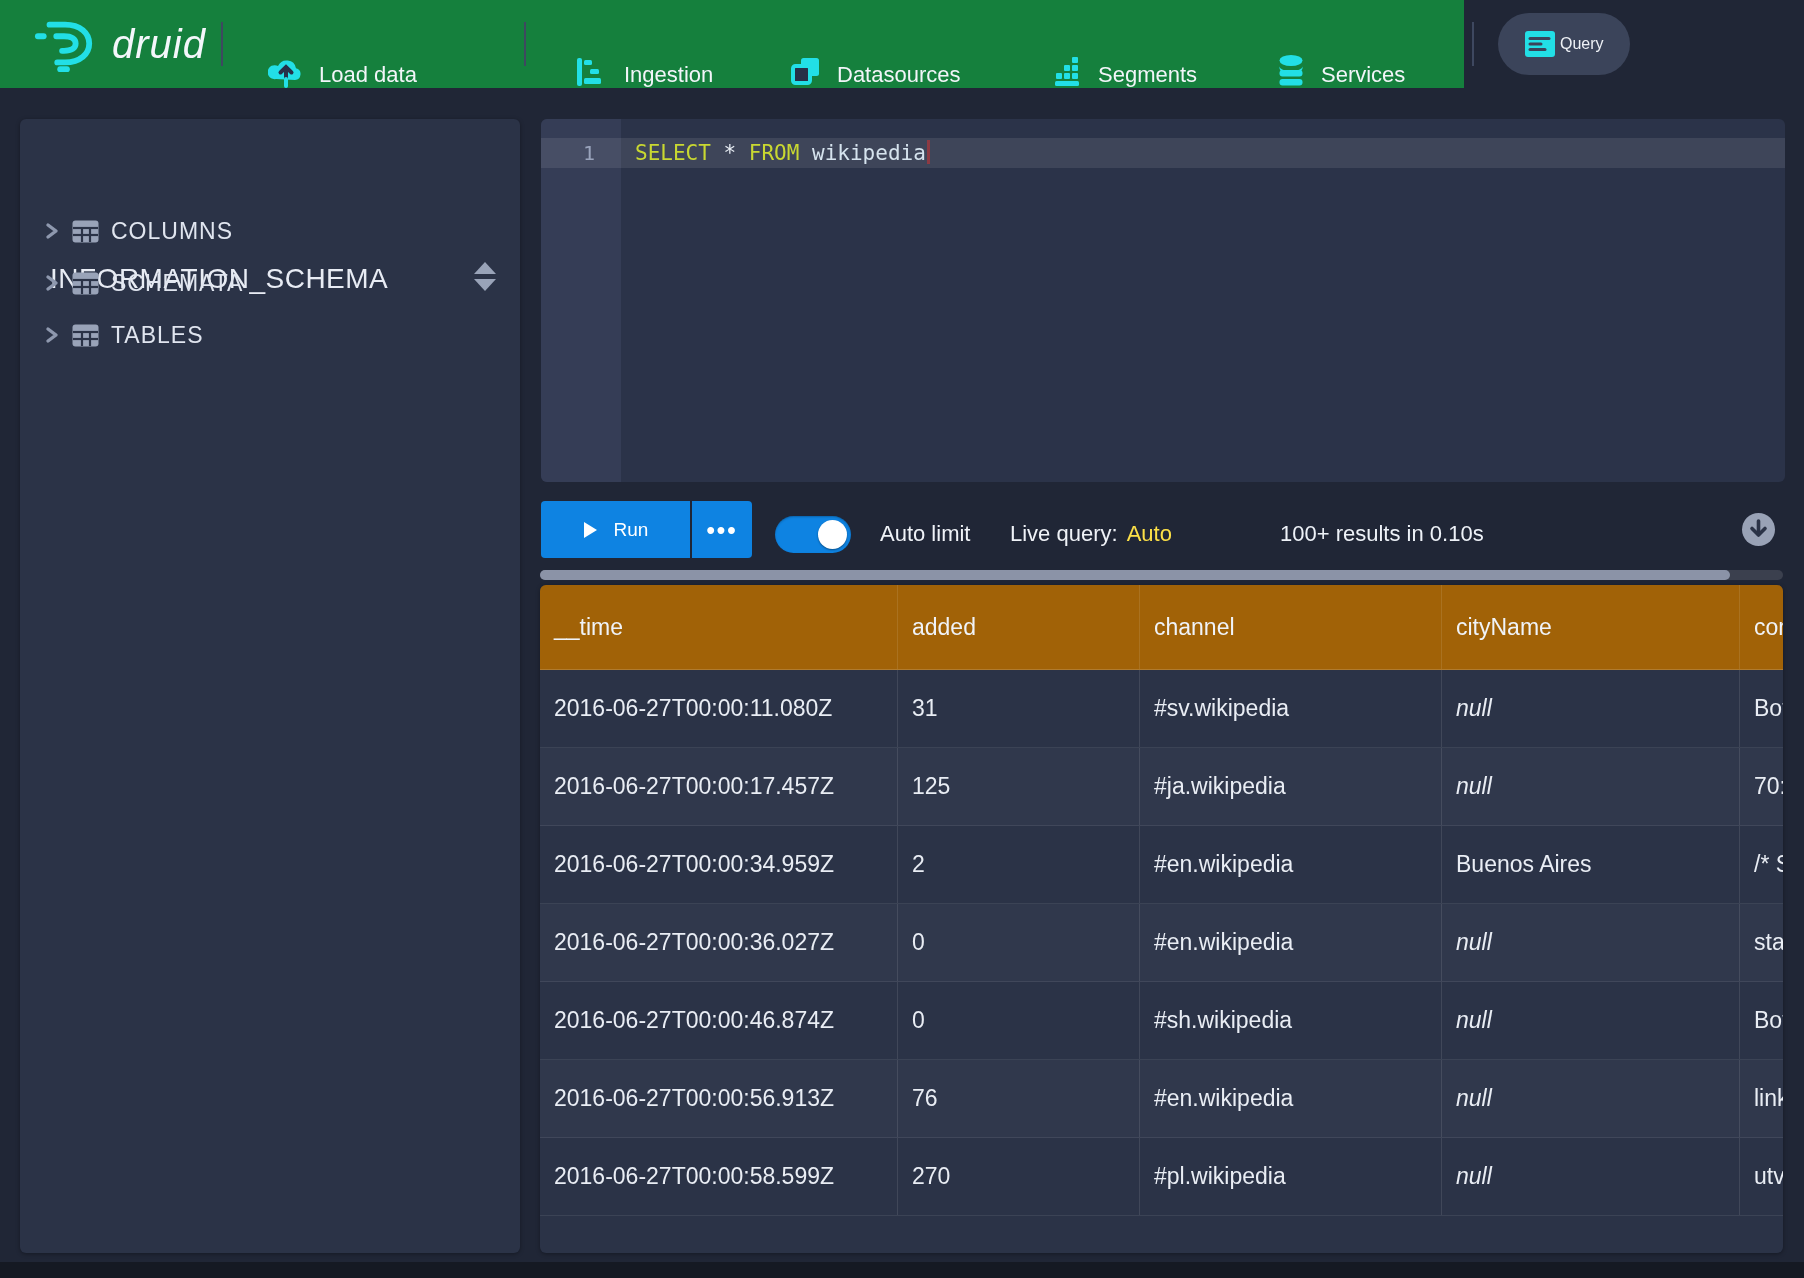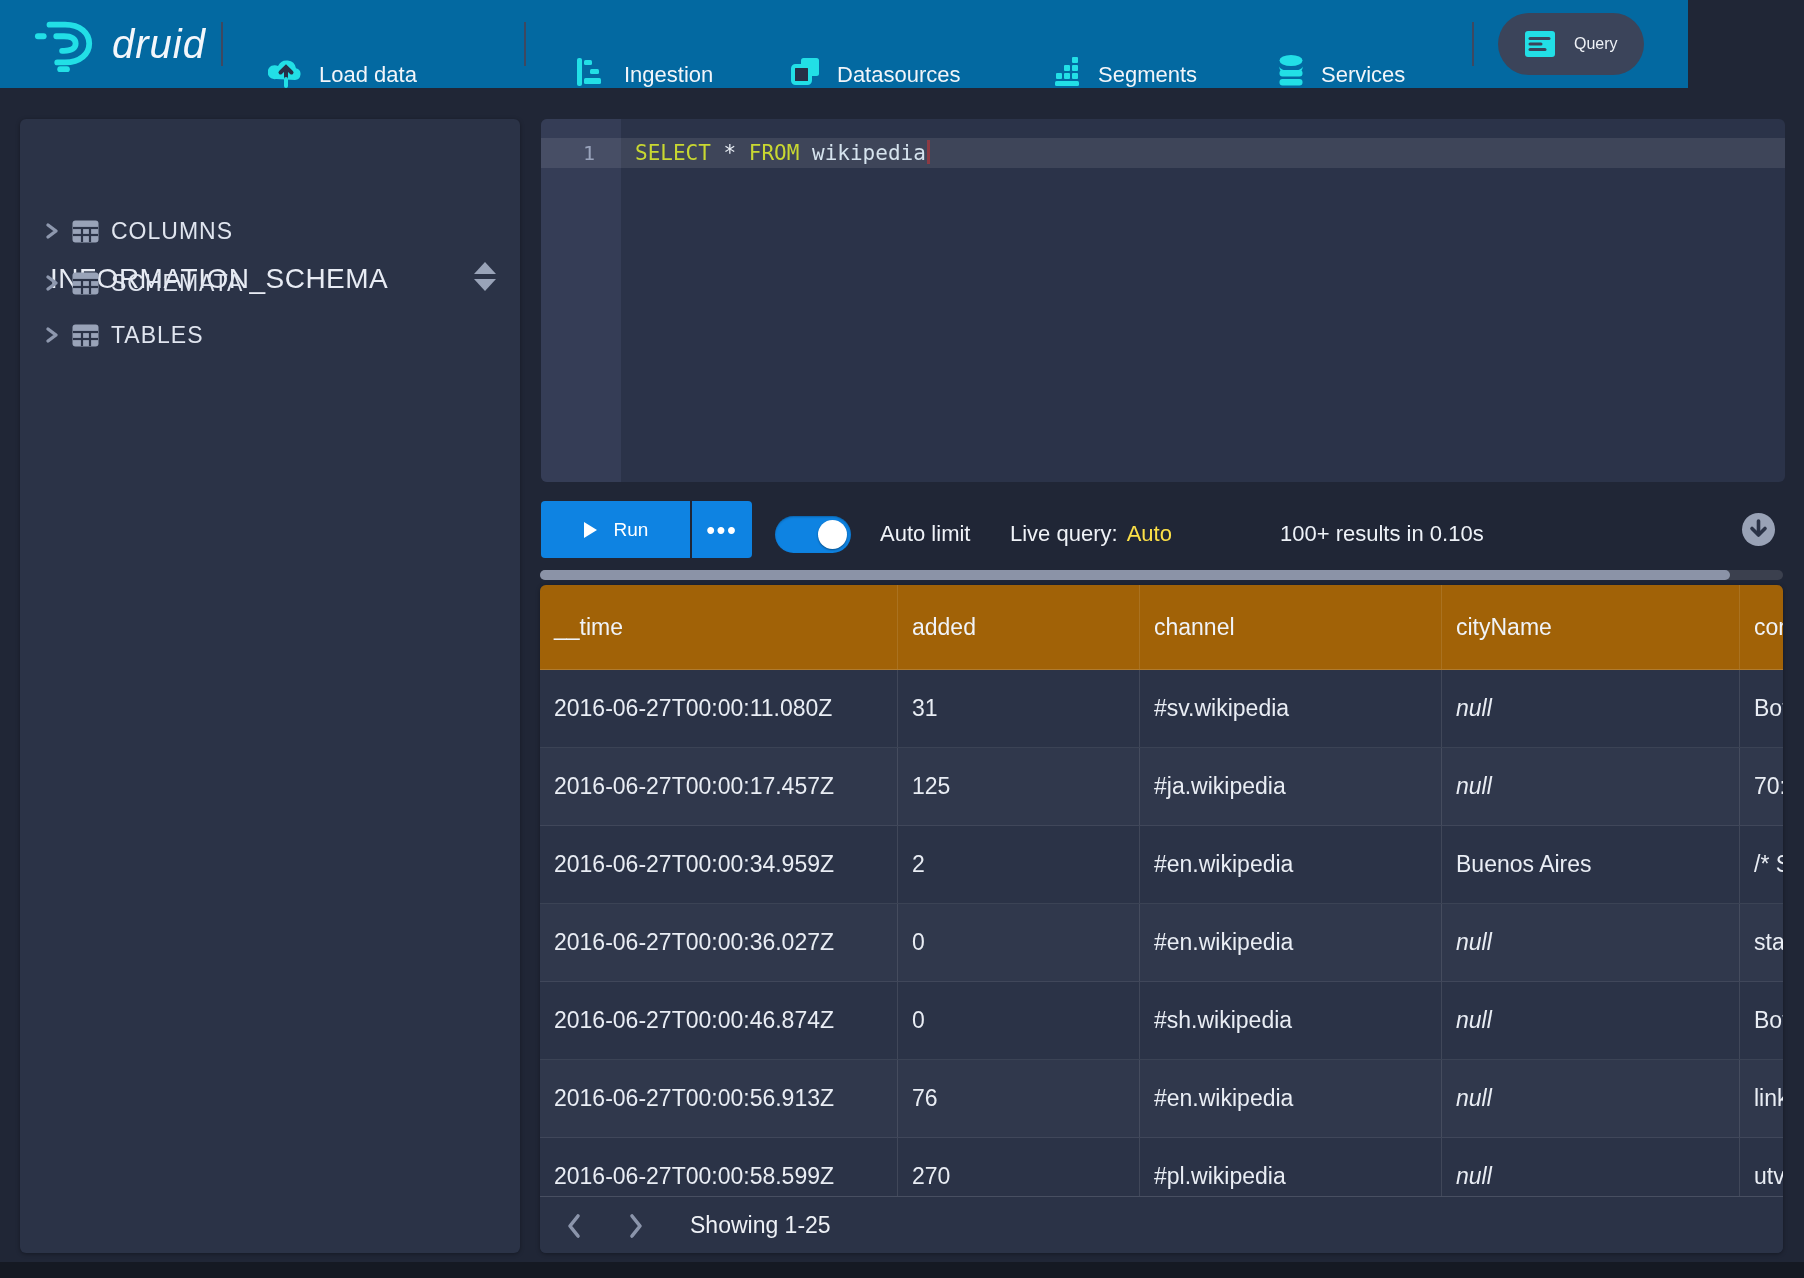--- a/index.html
+++ b/index.html
@@ -7,34 +7,34 @@
   body {
     background:#202636;
     font-family:"Liberation Sans", sans-serif;
     color:#eef1f6;
     position:relative;
   }
   svg { display:block; }
 
   
   .nav {
-    position:absolute; left:0; top:0; width:1688px; height:88px;
-    background:#0369a1;
+    position:absolute; left:0; top:0; width:1464px; height:88px;
+    background:#15803d;
   }
   .nav-logo { position:absolute; left:34px; top:0; height:88px; display:flex; align-items:center; gap:16px; }
   .logo-text { font-size:40px; font-style:italic; font-weight:400; color:#f4f7fb; letter-spacing:1px; }
   .nav-divider { position:absolute; top:22px; width:2px; height:44px; background:#3e4860; }
   .nav-item {
     position:absolute; top:0; height:88px; display:flex; align-items:flex-end; gap:15px;
     cursor:pointer;
   }
   .nav-item .lbl { font-size:22px; color:#f2f5f9; }
   .nav-pill {
     position:absolute; top:13px; height:62px; border-radius:31px; background:#3b445a;
-    display:flex; align-items:center; gap:18px; padding:4px 26px;
+    display:flex; align-items:center; gap:4px; padding:4px 26px;
   }
 
   
   .sidebar {
     position:absolute; left:20px; top:119px; width:500px; height:1134px;
     background:#2b3347; border-radius:6px; box-shadow:0 1px 4px rgba(0,0,0,.35);
   }
   .sb-title {
     position:absolute; left:30px; top:142px; transform:translateY(-50%); top:160px;
     font-size:28px; color:#e8ecf4; letter-spacing:.5px;
@@ -381,28 +381,15 @@
     <div class="cell">link</div>
   </div>
   <div class="tgrid trow">
     <div class="cell">2016-06-27T00:00:58.599Z</div>
     <div class="cell"><span class="num-inner">270</span></div>
     <div class="cell">#pl.wikipedia</div>
     <div class="cell null">null</div>
     <div class="cell">utv</div>
   </div>
 
-  <div class="pagination">
-    <div class="pg-prev">
-      <svg width="18" height="26" viewBox="0 0 18 26" fill="none" stroke="#8b95ab" stroke-width="3.6" stroke-linecap="round" stroke-linejoin="round">
-          <path d="M13 3 L5 13 L13 23"></path>
-        </svg>
-    </div>
-    <div class="pg-next">
-      <svg width="18" height="26" viewBox="0 0 18 26" fill="none" stroke="#8b95ab" stroke-width="3.6" stroke-linecap="round" stroke-linejoin="round">
-          <path d="M5 3 L13 13 L5 23"></path>
-        </svg>
-    </div>
-    <div class="pg-label">Showing 1-25</div>
-  </div>
 </section>
 
 <div class="bottom-strip"></div>
 
 </body></html>

